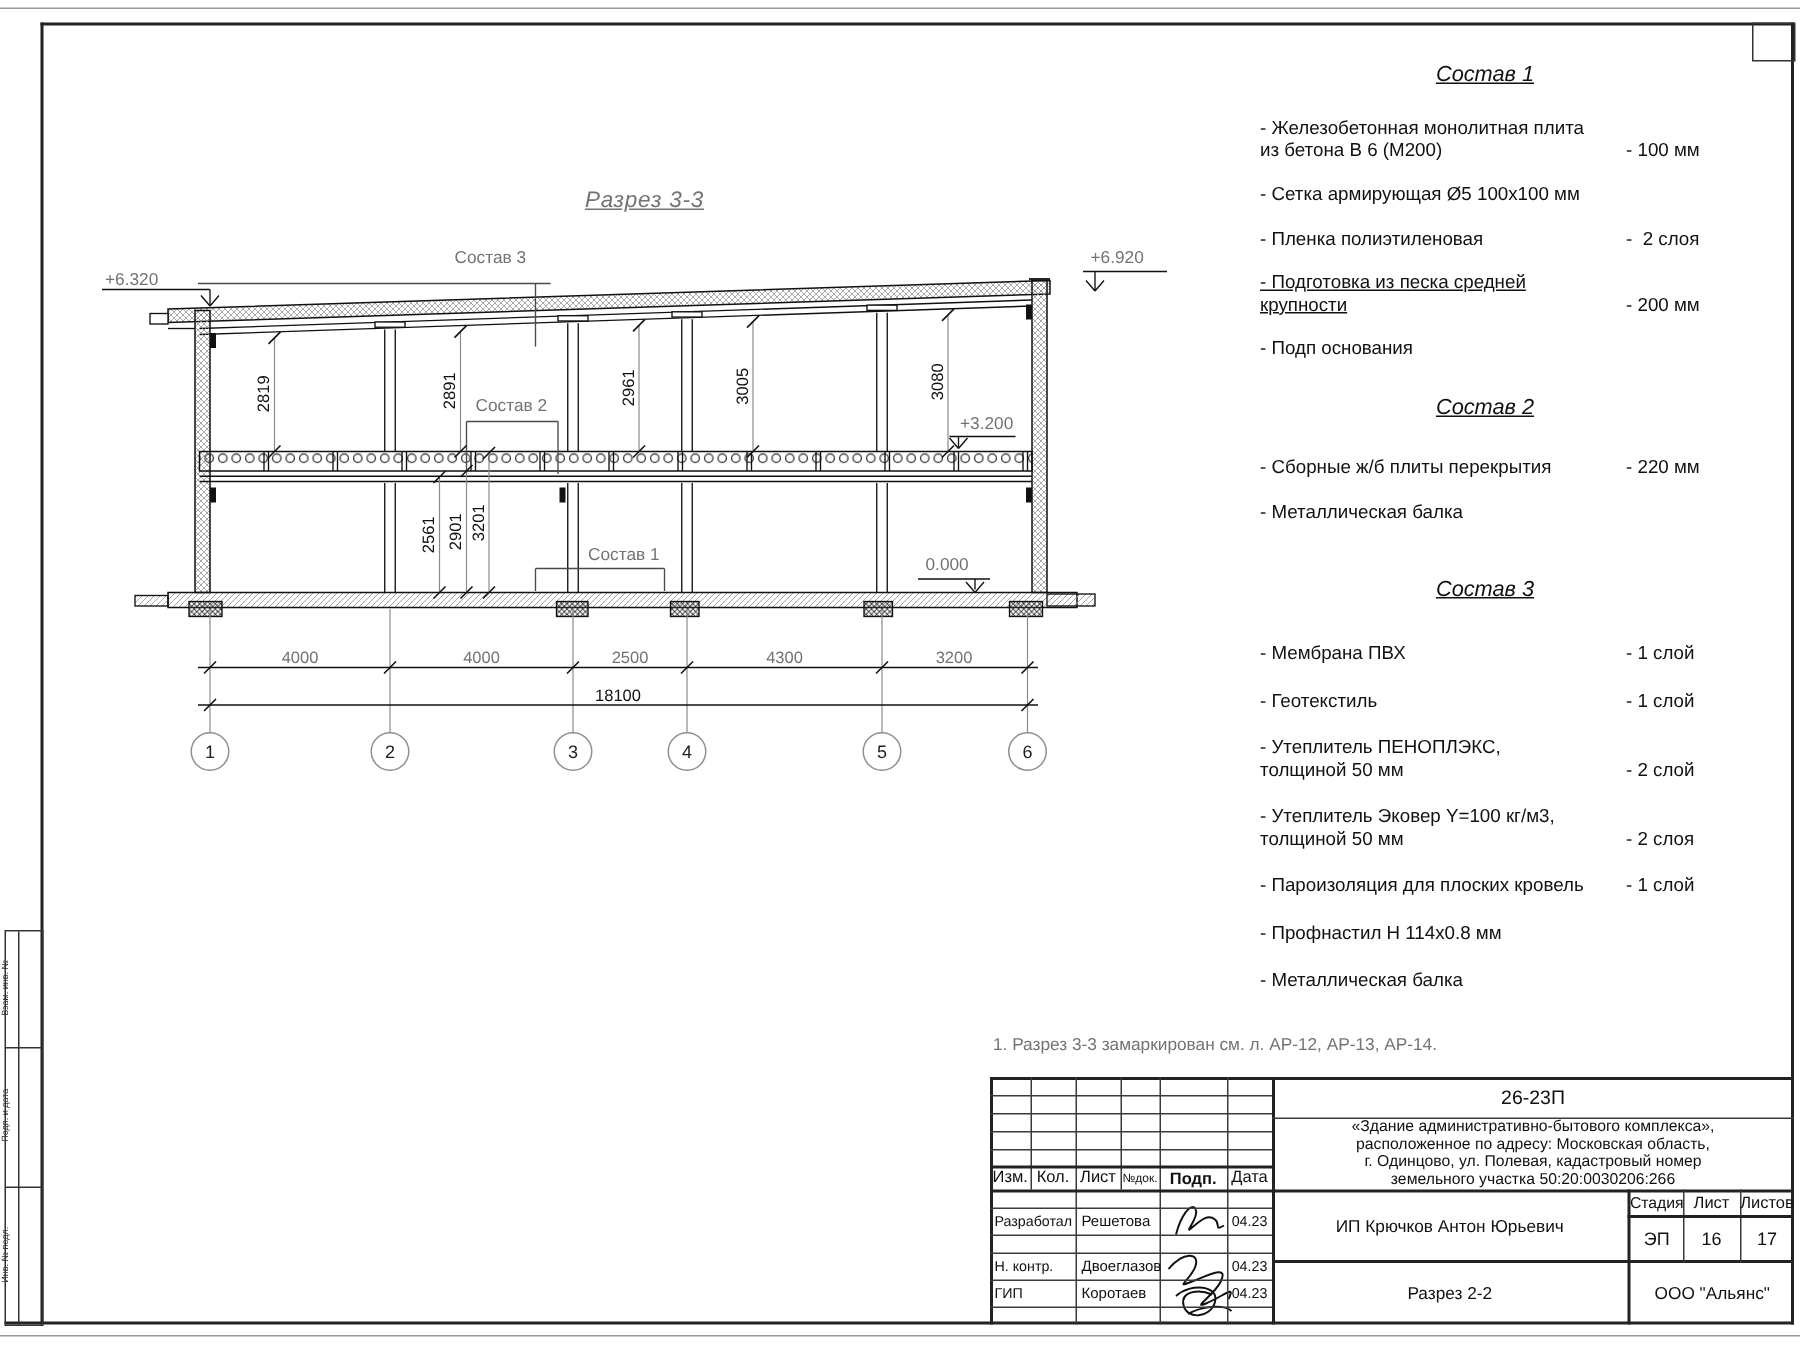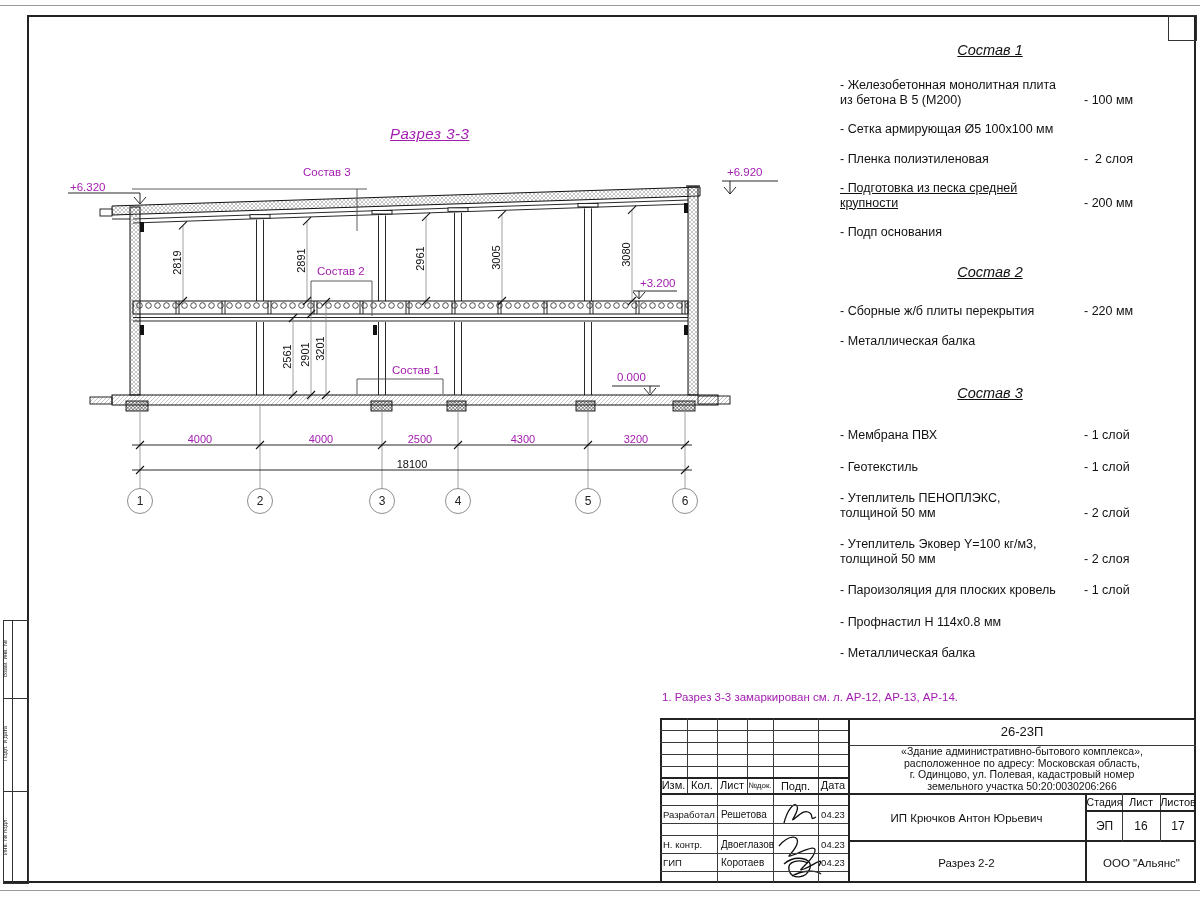--- a/index.html
+++ b/index.html
@@ -1,21 +1,21 @@
 <!DOCTYPE html>
 <html><head>
 <meta charset="utf-8">
 <style>
   html,body{margin:0;padding:0;background:#fff;}
   #sheet{position:relative;width:1200px;height:900px;background:#fff;overflow:hidden;
          font-family:"Liberation Sans","DejaVu Sans",sans-serif;color:#111;}
   .abs{position:absolute;}
   .line{position:absolute;background:#222;}
   .tline{position:absolute;background:#3a3a3a;}
-  .t{position:absolute;font-size:11px;color:#a21caf;white-space:pre;line-height:1.15;}
+  .t{position:absolute;font-size:11px;color:#737373;white-space:pre;line-height:1.15;}
   .ital{font-style:italic;}
   .und{text-decoration:underline;}
   .ctr{text-align:center;}
   .rot{display:flex;align-items:center;justify-content:center;transform:rotate(-90deg);}
   .bubble{position:absolute;width:24px;height:24px;border:1px solid #8f8f8f;border-radius:50%;
           background:#fff;text-align:center;line-height:24px;font-size:12px;color:#222;}
   .comp-title{position:absolute;left:840px;width:300px;text-align:center;font-size:14.5px;font-style:italic;}
   .comp-list{position:absolute;left:840px;width:302px;}
   .comp-item{display:flex;align-items:flex-end;font-size:12.5px;line-height:14.5px;}
   .comp-name{width:244px;white-space:pre-line;}
@@ -201,21 +201,21 @@
 
   <div class="t" style="left:662px;top:691px;font-size:11.5px;">1. Разрез 3-3 замаркирован см. л. АР-12, АР-13, АР-14.</div>
 
   <div class="comp-title" style="top:42px;"><span class="und">Состав 1</span></div>
   <div class="comp-title" style="top:264px;"><span class="und">Состав 2</span></div>
   <div class="comp-title" style="top:385px;"><span class="und">Состав 3</span></div>
 
   <div class="comp-list" id="comp0" style="top:78px;">
       <div class="comp-item" style="margin-bottom: 15px;">
         <div class="comp-name" style="text-indent: 0px;">- Железобетонная  монолитная плита
-  из бетона В 5 (М200)</div>
+  из бетона В 6 (М200)</div>
         <div class="comp-val">- 100 мм</div>
       </div>
       <div class="comp-item" style="margin-bottom: 15px;">
         <div class="comp-name" style="text-indent: 0px;">- Сетка армирующая Ø5 100х100 мм</div>
         <div class="comp-val"></div>
       </div>
       <div class="comp-item" style="margin-bottom: 15px;">
         <div class="comp-name" style="text-indent: 0px;">- Пленка полиэтиленовая</div>
         <div class="comp-val">-  2 слоя</div>
       </div>
@@ -323,21 +323,21 @@
     <div class="line" style="left:188px;top:122px;width:348px;height:2px;"></div>
     <div class="line" style="left:425px;top:75px;width:2px;height:90px;"></div>
     <div class="tline" style="left:462px;top:75px;width:1px;height:49px;"></div>
     <div class="tline" style="left:500px;top:75px;width:1px;height:49px;"></div>
     <div class="line" style="left:425px;top:92px;width:111px;height:2px;"></div>
 
     <div class="tb-cell" style="left:0;top:59px;width:27px;height:16px;font-size:11px;">Изм.</div>
     <div class="tb-cell" style="left:27px;top:59px;width:30px;height:16px;font-size:11px;">Кол.</div>
     <div class="tb-cell" style="left:57px;top:59px;width:30px;height:16px;font-size:11px;">Лист</div>
     <div class="tb-cell" style="left:87px;top:59px;width:26px;height:16px;font-size:8px;">№док.</div>
-    <div class="tb-cell" style="left:113px;top:59px;width:45px;height:18px;font-size:11px;">Подп.</div>
+    <div class="tb-cell" style="left:113px;top:59px;width:45px;height:18px;font-size:11px;font-weight:bold;">Подп.</div>
     <div class="tb-cell" style="left:158px;top:59px;width:30px;height:16px;font-size:11px;">Дата</div>
 
     <div class="tb-cell tb-left" style="left:3px;top:87px;width:54px;height:18px;font-size:9.5px;">Разработал</div>
     <div class="tb-cell tb-left" style="left:61px;top:87px;width:52px;height:18px;font-size:10px;">Решетова</div>
     <div class="tb-cell" style="left:158px;top:87px;width:30px;height:18px;font-size:9.5px;">04.23</div>
     <div class="tb-cell tb-left" style="left:3px;top:117px;width:54px;height:18px;font-size:9.5px;text-align:center;">Н. контр.</div>
     <div class="tb-cell tb-left" style="left:61px;top:117px;width:52px;height:18px;font-size:10px;">Двоеглазов</div>
     <div class="tb-cell" style="left:158px;top:117px;width:30px;height:18px;font-size:9.5px;">04.23</div>
     <div class="tb-cell tb-left" style="left:3px;top:135px;width:54px;height:18px;font-size:9.5px;">ГИП</div>
     <div class="tb-cell tb-left" style="left:61px;top:135px;width:52px;height:18px;font-size:10px;">Коротаев</div>

